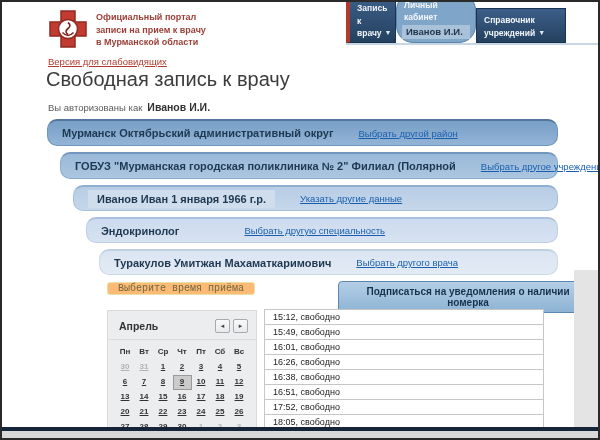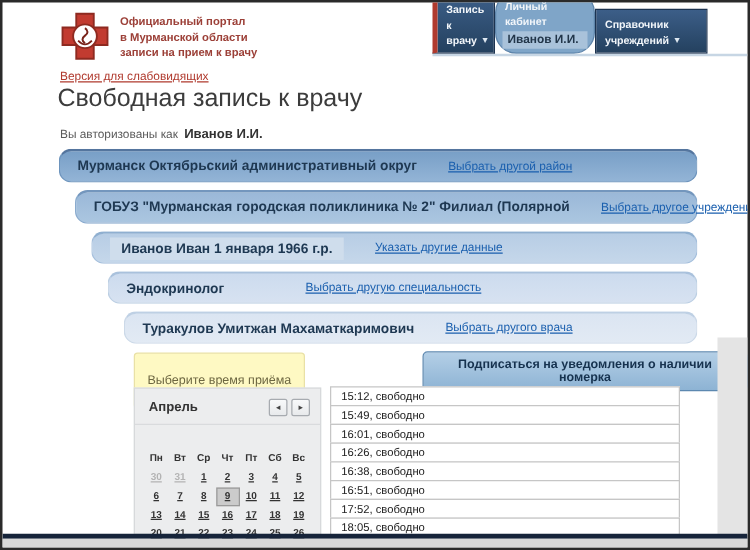--- a/index.html
+++ b/index.html
@@ -41,36 +41,36 @@
   .bar2{left:58px; top:150px; width:498px; background:linear-gradient(#9ab8d8,#abc6e0);
         border:1px solid #8aabce; border-top:2px solid #7396bd;}
   .bar3{left:71px; top:183px; width:485px; background:linear-gradient(#b7cde5,#c5d7ea);
         border:1px solid #a5bfdc; border-top:2px solid #8fafd0; height:26px;}
   .bar3 .val{background:#cfddec; padding:3px 9px;}
   .bar4{left:84px; top:215px; width:472px; background:linear-gradient(#ccdbee,#d7e2f1);
         border:1px solid #bccfe3; border-top:2px solid #a9c1dc; height:26px;gap:40px;}
   .bar5{left:97px; top:247px; width:459px; background:linear-gradient(#dbe5f2,#e2eaf4);
         border:1px solid #ccd9e8; border-top:2px solid #bed0e4; height:26px;}
   
-  .prompt{position:absolute; left:105px; top:280px; background:#fef9c3; border:1px solid #e9e1a6;
-          border-radius:3px; padding:16px 10px; font-size:10px; color:#6d6742;}
+  .prompt{position:absolute; left:105px; top:280px; background:#fdba74; border:1px solid #e9e1a6;
+          border-radius:3px; padding:0 10px; font-size:10px; color:#6d6742;font-family:Liberation Mono, monospace;}
   .subscribe-btn{position:absolute; left:336px; top:279px; padding:4px 10px;
           background:linear-gradient(#b4cfe6,#8db3d4); border:1px solid #5c88b0; border-radius:4px;
           font-size:10px; font-weight:600; color:#16324f; cursor:pointer;
           font-family:"Liberation Sans", sans-serif;}
   .calendar{position:absolute; left:105px; top:308px; width:150px; height:118px;
           background:#ecedee; border:1px solid #d7d9db; box-sizing:border-box;}
   .cal-head{display:flex; align-items:center; padding:8px 8px 6px 11px; border-bottom:1px solid #d9dbdd;}
   .cal-month{font-size:10.5px; font-weight:bold; color:#333; flex:1;}
   .cal-nav{display:flex; gap:3px;}
   .cal-btn{width:15px; height:14px; box-sizing:border-box; border:1px solid #a7abb0; border-radius:2px;
           background:linear-gradient(#f8f9fa,#e8eaec); font-size:7px; color:#444; cursor:pointer;
           display:flex; align-items:center; justify-content:center; padding:0;}
   .cal-weekdays, .cal-grid{display:grid; grid-template-columns:repeat(7,19px); justify-content:center;}
-  .cal-weekdays{margin-top:20px;}
+  .cal-weekdays{margin-top:5px;}
   .cal-weekdays .wd{font-size:8px; font-weight:bold; color:#333; text-align:center; padding:2px 0;}
   .cal-grid{margin-top:2px;}
   .cal-day{font-size:8px; font-weight:bold; color:#333; text-align:center; height:15px;
           line-height:13px; cursor:pointer;text-decoration:underline;}
   .cal-day.muted{color:#b3b3b3;}
   .cal-day.selected{background:#cbcbcb; border:1px solid #9a9a9a; box-sizing:border-box; line-height:12px;}
   .slots{position:absolute; left:262px; top:308px; width:280px;}
   .slot-row{box-sizing:border-box; height:16px; margin-top:-1px; background:#ffffff;
           border:1px solid #c6c6c6; font-size:9px; color:#222; padding:2px 0 0 8px; cursor:pointer;}
   
@@ -84,22 +84,22 @@
 <div id="page">
 
   <svg class="logo" viewBox="0 0 40 40">
     <path d="M13 2 h14 v11 h11 v14 H27 v11 H13 V27 H2 V13 h11 z" fill="#c23b30" stroke="#8e2a20" stroke-width="1.5"></path>
     <circle cx="20" cy="20" r="9.5" fill="#ffffff" stroke="#8e2a20" stroke-width="1.5"></circle>
     <path d="M20 13.5 q4 3 0 6 q-4 3 0 6" stroke="#7a241b" fill="none" stroke-width="1.6"></path>
     <path d="M14.5 23.5 q5.5 6 11 0" stroke="#7a241b" fill="none" stroke-width="1.4"></path>
   </svg>
   <div class="logo-caption">
     <div>Официальный портал</div>
+    <div>записи на прием к врачу</div>
     <div>в Мурманской области</div>
-    <div>записи на прием к врачу</div>
   </div>
 
   <div class="nav-tabs">
     <div class="tab dark first">
       <span>Запись</span>
       <span class="line2"><span>к врачу</span><span class="chev">▼</span></span>
     </div>
     <div class="tab light">
       <span>Личный кабинет</span>
       <span class="line2">Иванов И.И.</span>

